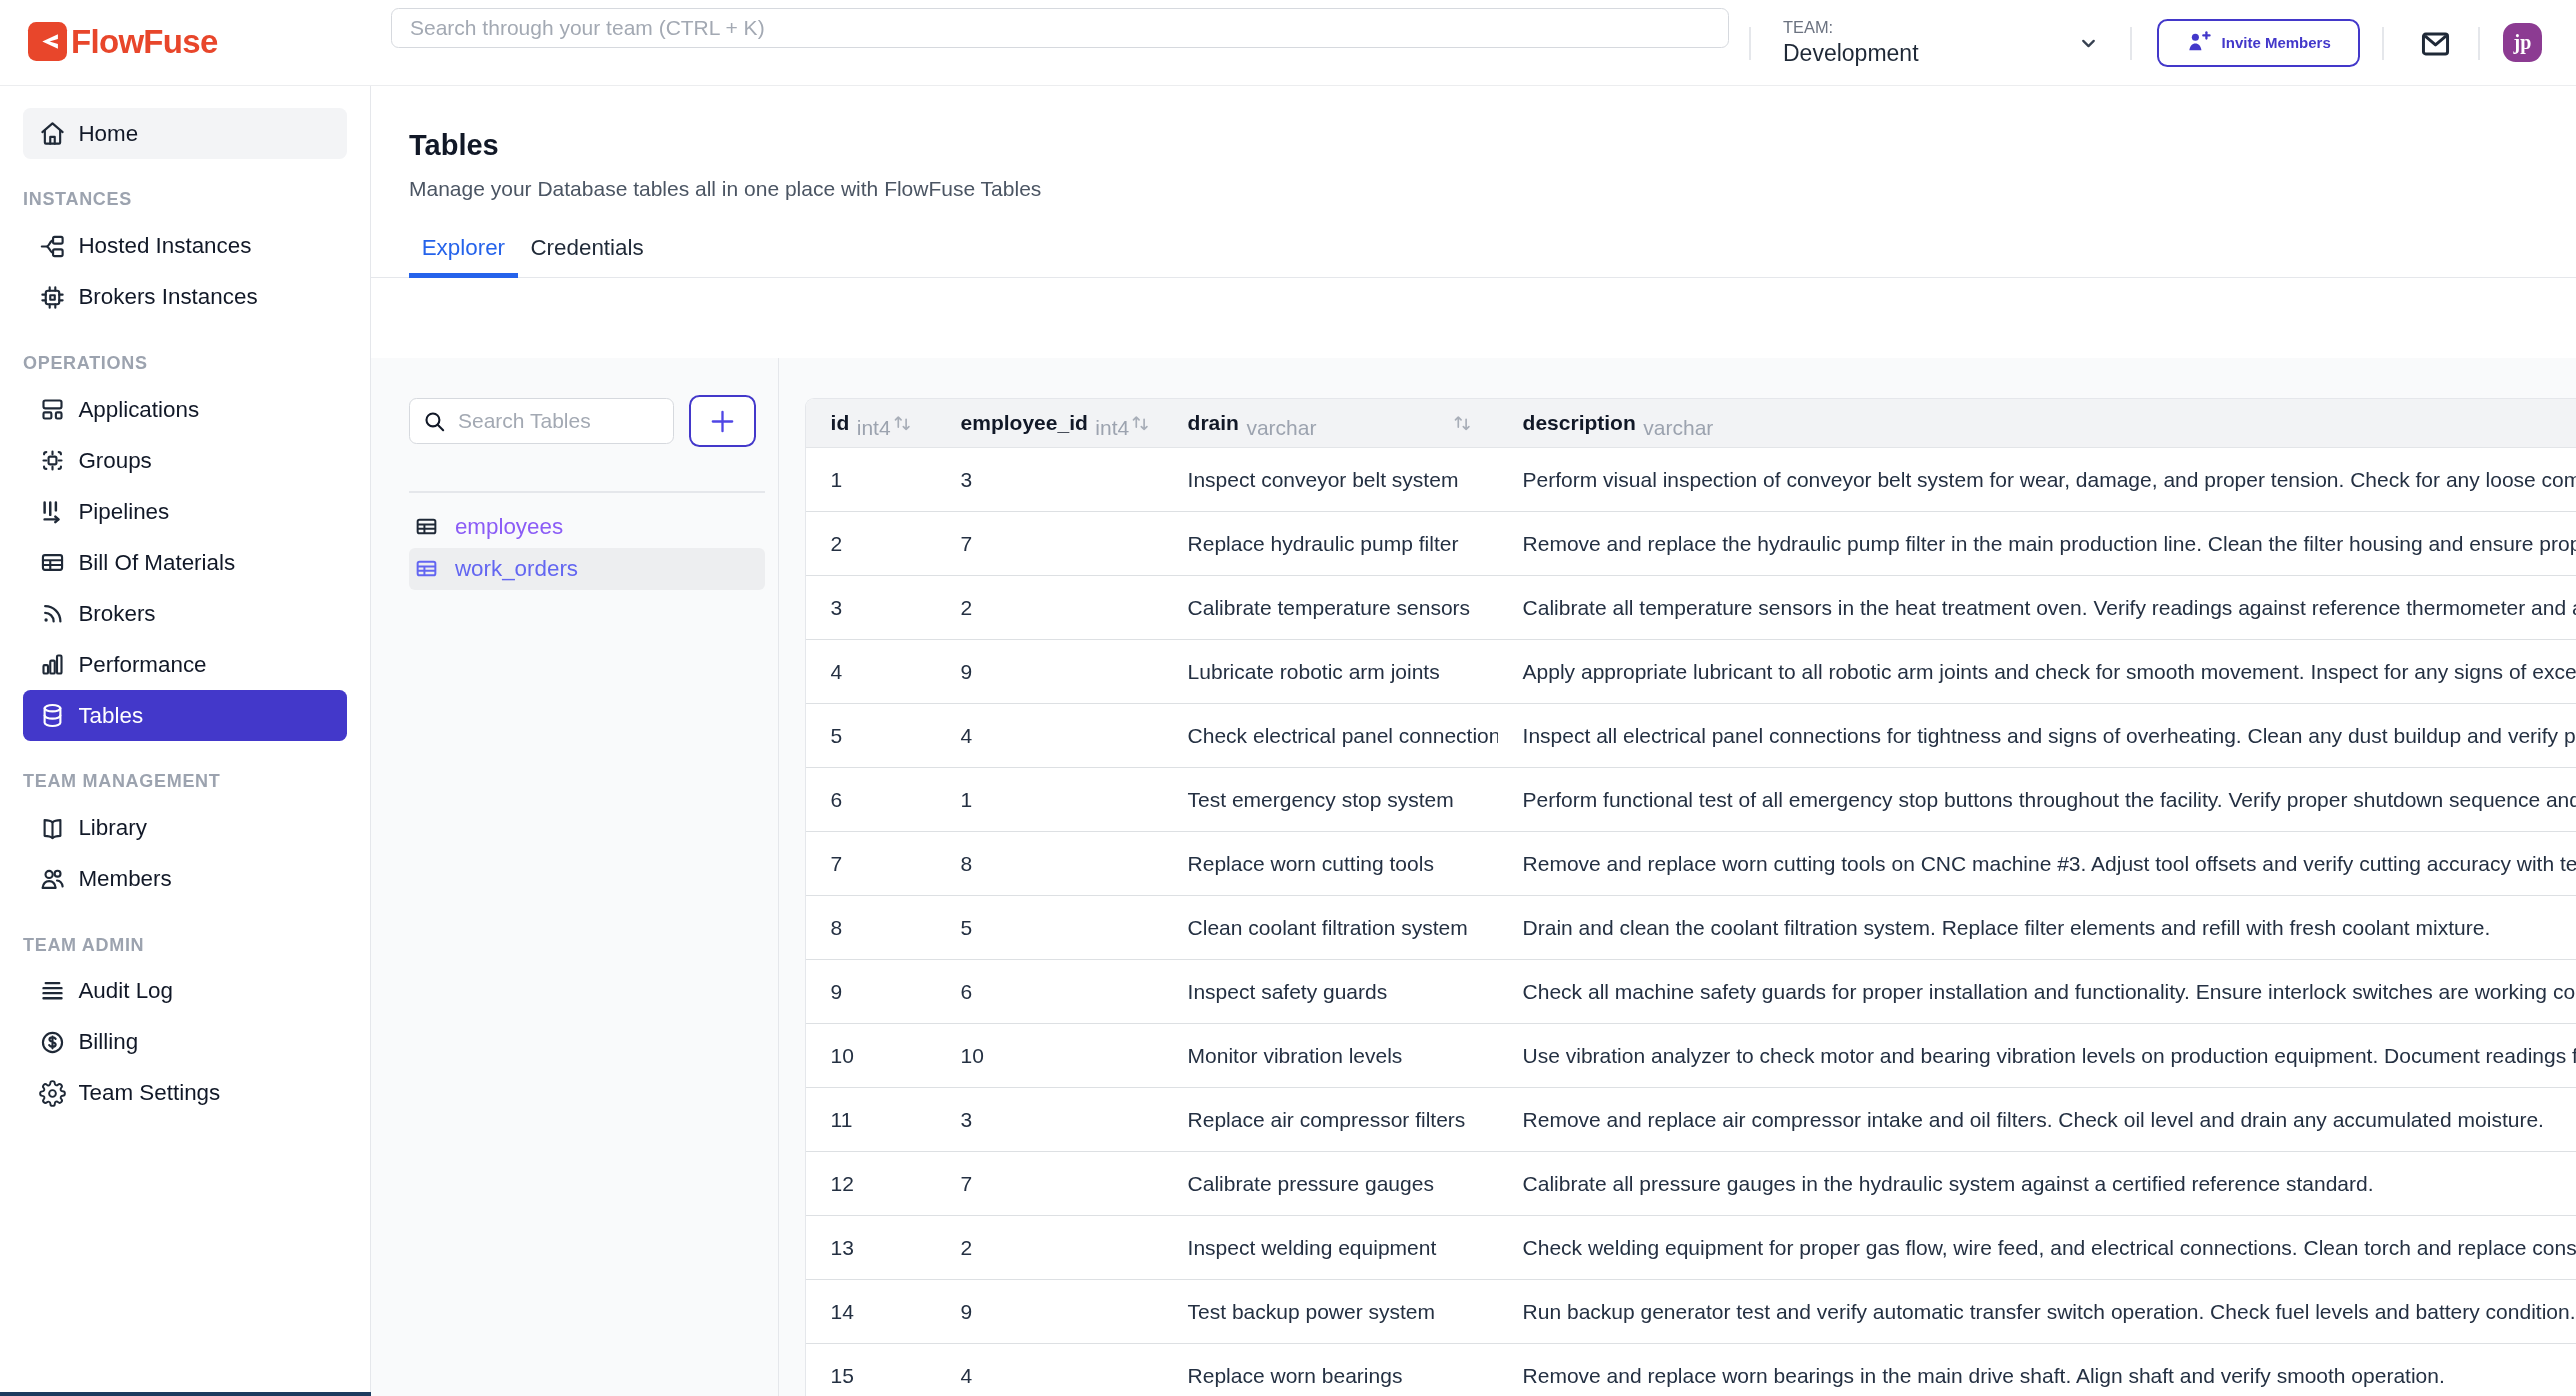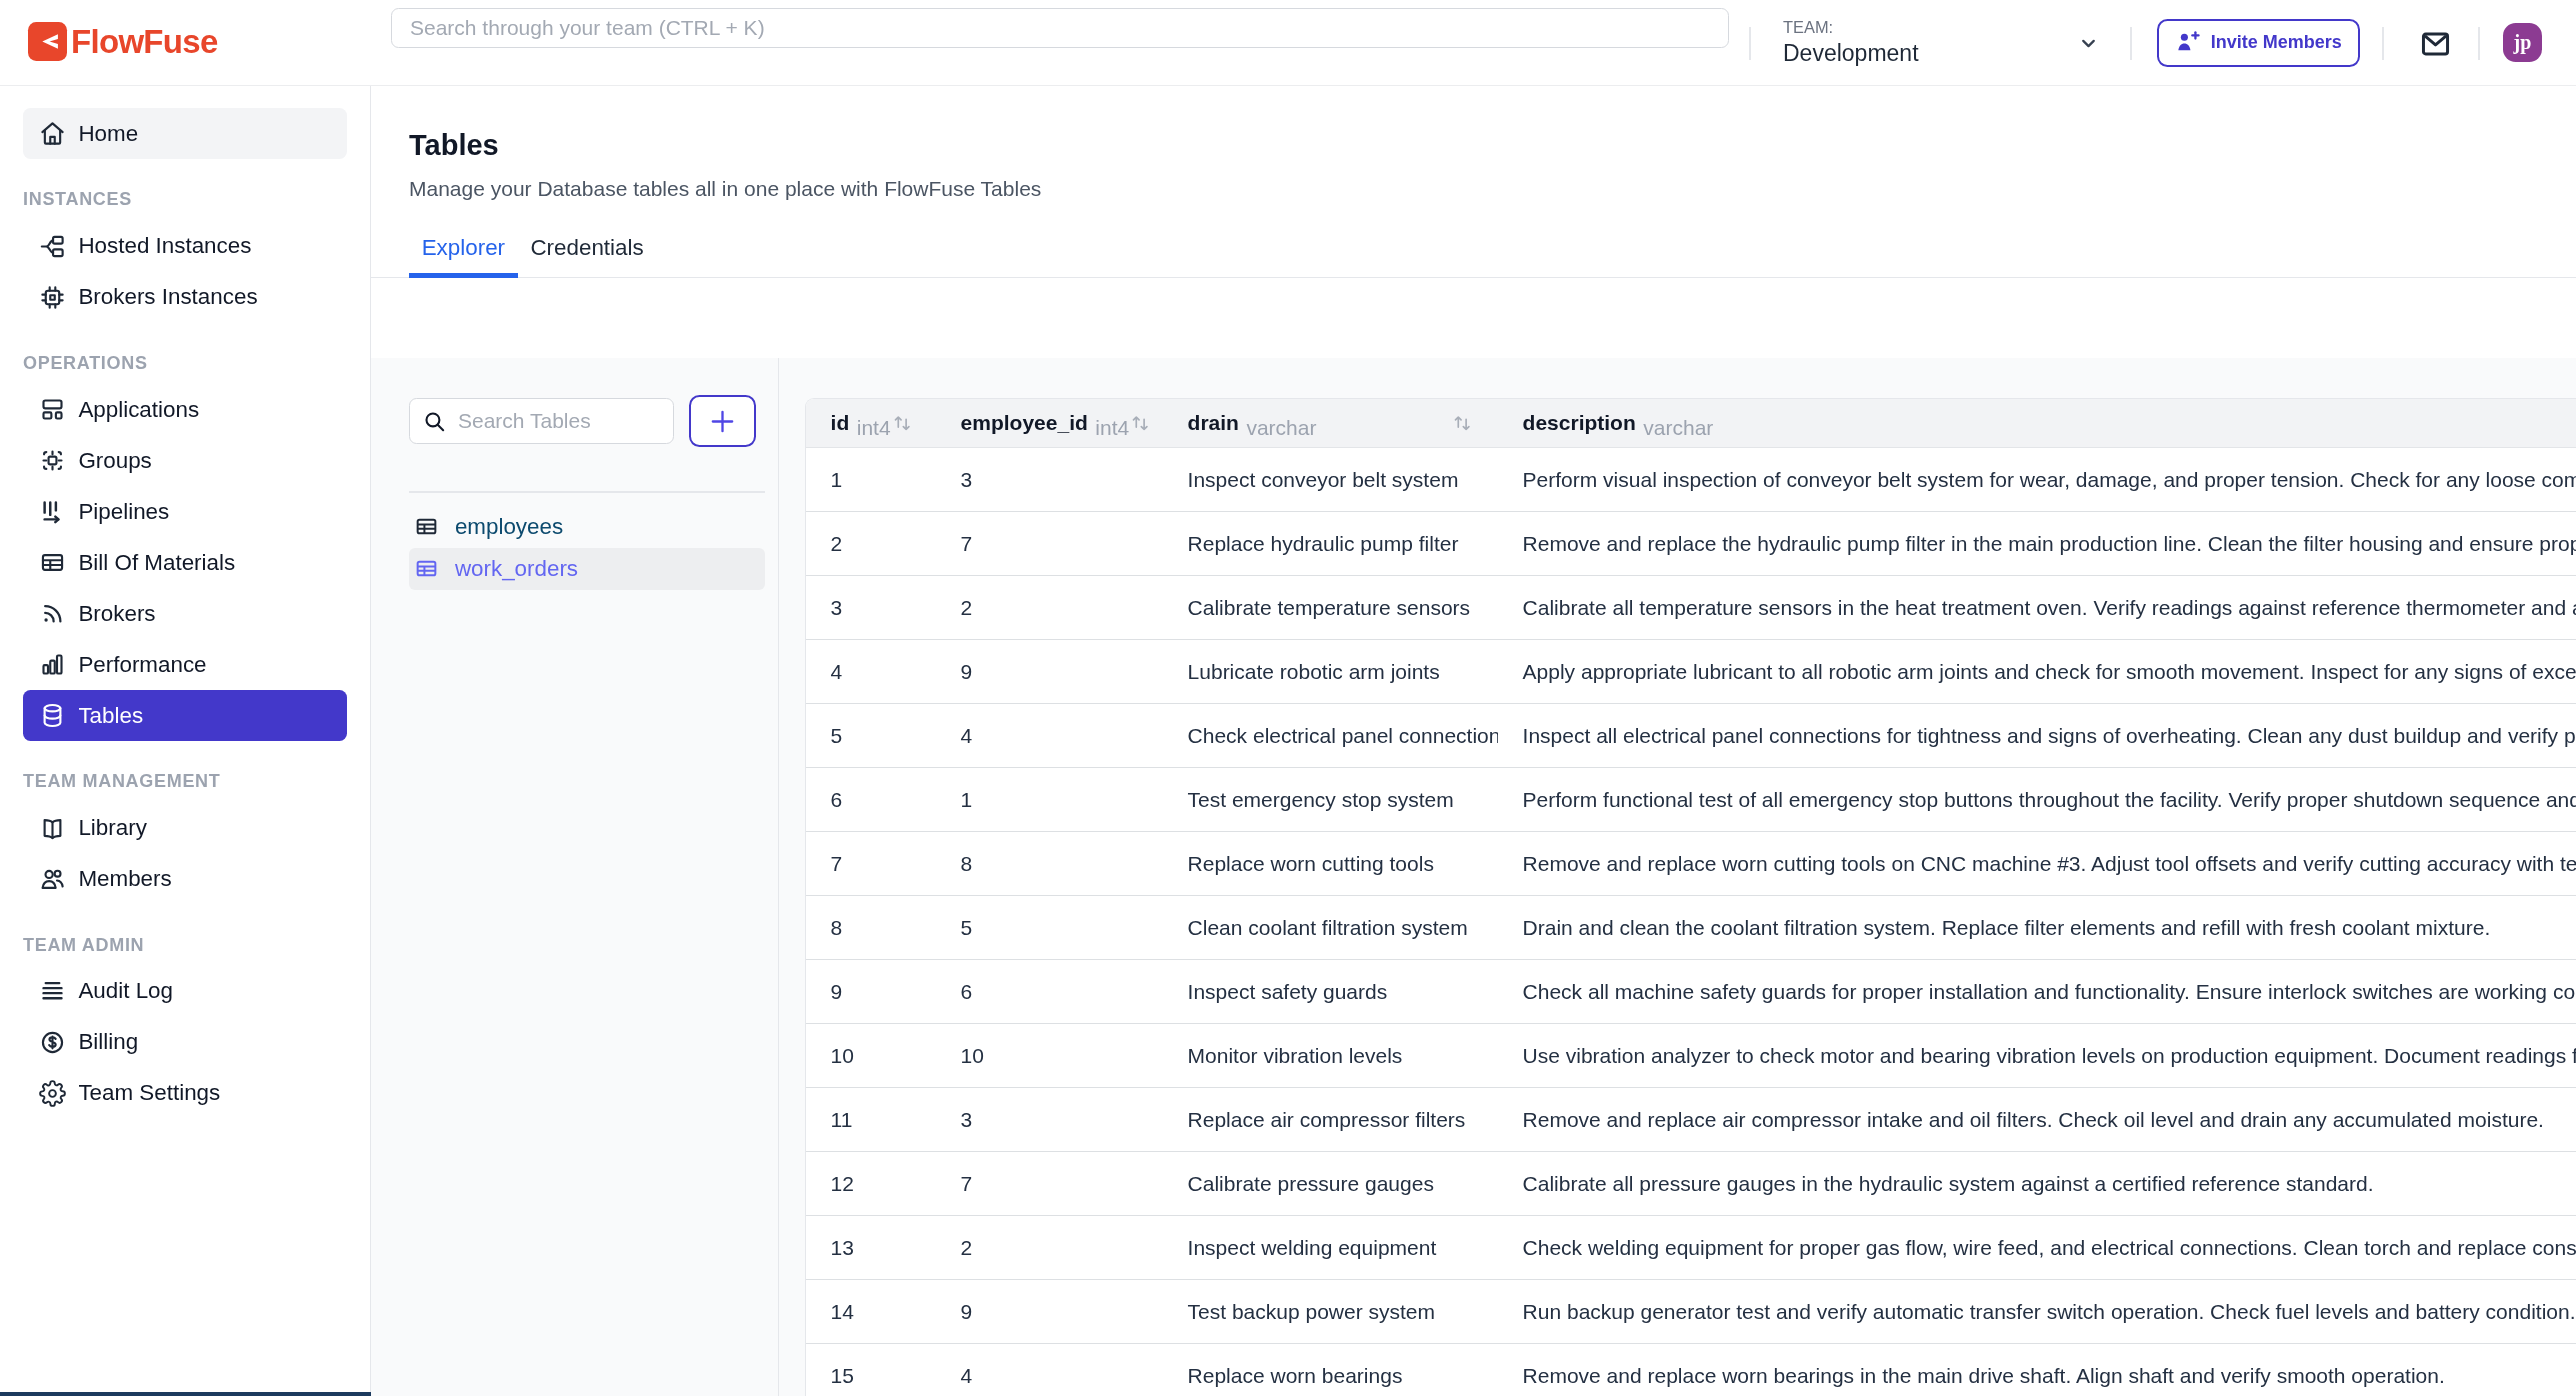--- a/index.html
+++ b/index.html
@@ -16,21 +16,21 @@
   .global-search{position:absolute;left:391px;top:8px;width:1338px;height:40px;border:1.5px solid #D6D9DE;
           border-radius:7.5px;background:#fff;font-size:21px;color:#374151;padding:8px 18px;outline:none;}
   .global-search::placeholder{color:#A3A9B3;}
   .hdivider{position:absolute;top:27px;width:1.5px;height:33px;background:#E5E7EB;}
   .team-block{position:absolute;left:1783px;top:18px;}
   .team-label{font-size:16.4px;color:#6B7280;font-weight:500;}
   .team-name{font-size:23px;color:#1F2937;margin-top:3px;}
   .chevron{position:absolute;left:2078px;top:33px;color:#374151;}
   .invite-btn{position:absolute;left:2157px;top:18.6px;width:203px;height:48px;border:2.2px solid #4338CA;
           border-radius:10.4px;background:#fff;color:#4338CA;display:flex;align-items:center;justify-content:center;
-          gap:10.4px;font-size:18px;font-weight:700;cursor:pointer;}
+          gap:10.4px;font-size:15px;font-weight:700;cursor:pointer;}
   .mail-btn{position:absolute;left:2414px;top:24px;width:42px;height:39px;color:#1F2937;display:flex;align-items:center;justify-content:center;}
   .avatar{position:absolute;left:2503px;top:23px;width:39px;height:39px;border-radius:12.7px;background:#8C3B92;
           color:#fff;display:flex;align-items:center;justify-content:center;
           font-family:"Liberation Serif","DejaVu Serif",serif;font-size:20px;font-weight:700;}
 
   
   .sidebar{position:absolute;top:86px;left:0;width:371px;height:1311px;background:#fff;
            border-right:0.7px solid #E5E7EB;}
   .nav-item{height:51px;margin:0 23px;border-radius:7.5px;display:flex;align-items:center;
             padding:0 16.4px;gap:12px;font-size:22.4px;color:#111827;cursor:pointer;}
@@ -57,21 +57,21 @@
   .table-search{width:265px;height:46px;border:1.5px solid #D6D9DE;border-radius:7.5px;background:#fff;
         font-size:21px;color:#374151;padding:0 15px 0 48px;outline:none;}
   .table-search::placeholder{color:#A3A9B3;}
   .search-wrap{position:relative;}
   .search-wrap .mag{position:absolute;left:13.4px;top:11.2px;color:#111827;}
   .add-table-btn{width:67px;height:52px;border:2.2px solid #4338CA;border-radius:10.4px;background:#fff;
         color:#4F46E5;display:flex;align-items:center;justify-content:center;cursor:pointer;}
   .panel-divider{width:356px;height:1.5px;background:#E5E7EB;margin-top:44px;}
   .table-list{margin-top:13.4px;width:356px;}
   .table-list-item{height:42px;border-radius:6px;display:flex;align-items:center;gap:15.7px;
-        padding:0 5.2px;font-size:22.4px;color:#0c4a6e;cursor:pointer;}
+        padding:0 5.2px;font-size:22.4px;color:#8b5cf6;cursor:pointer;}
   .table-list-item .tbl-icon{width:25px;height:25px;color:#1F2937;flex:0 0 25px;display:flex;align-items:center;}
   .table-list-item.selected{background:#EDEEF0;color:#6366F1;}
   .table-list-item.selected .tbl-icon{color:#6366F1;}
 
   .table-region{flex:1;padding:40px 0 0 26px;overflow:hidden;}
   .table-card{position:relative;width:1771px;height:1077px;background:#fff;border:0.7px solid #E5E7EB;border-right:none;
         border-radius:9px 0 0 9px;overflow:hidden;}
   .dtable{width:2109px;}
   .dhead{display:flex;height:49px;background:#F2F3F5;border-bottom:0.7px solid #E3E5E8;align-items:center;}
   .dhead .th{display:flex;align-items:center;padding:0 24.6px;font-size:21px;height:100%;}

